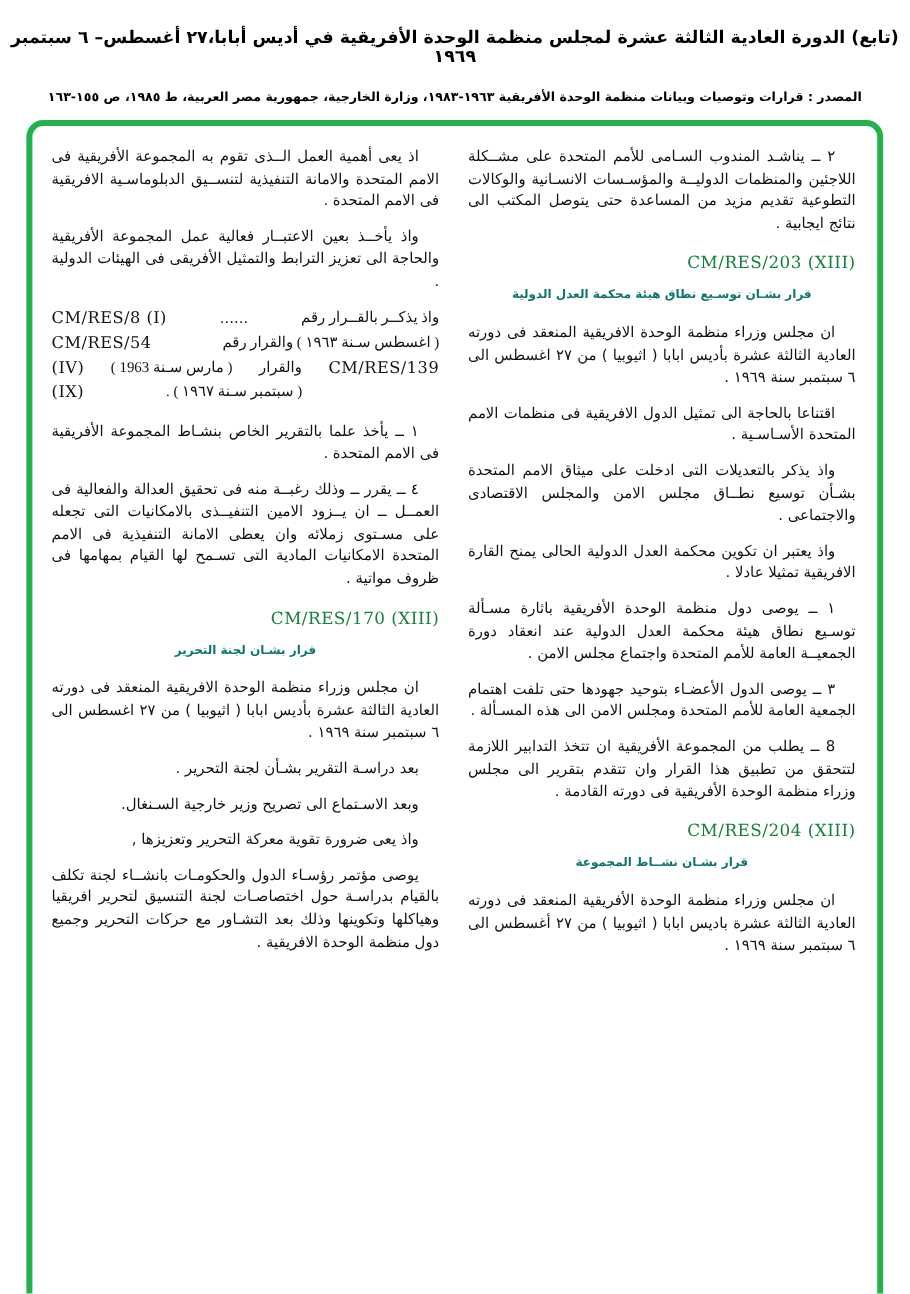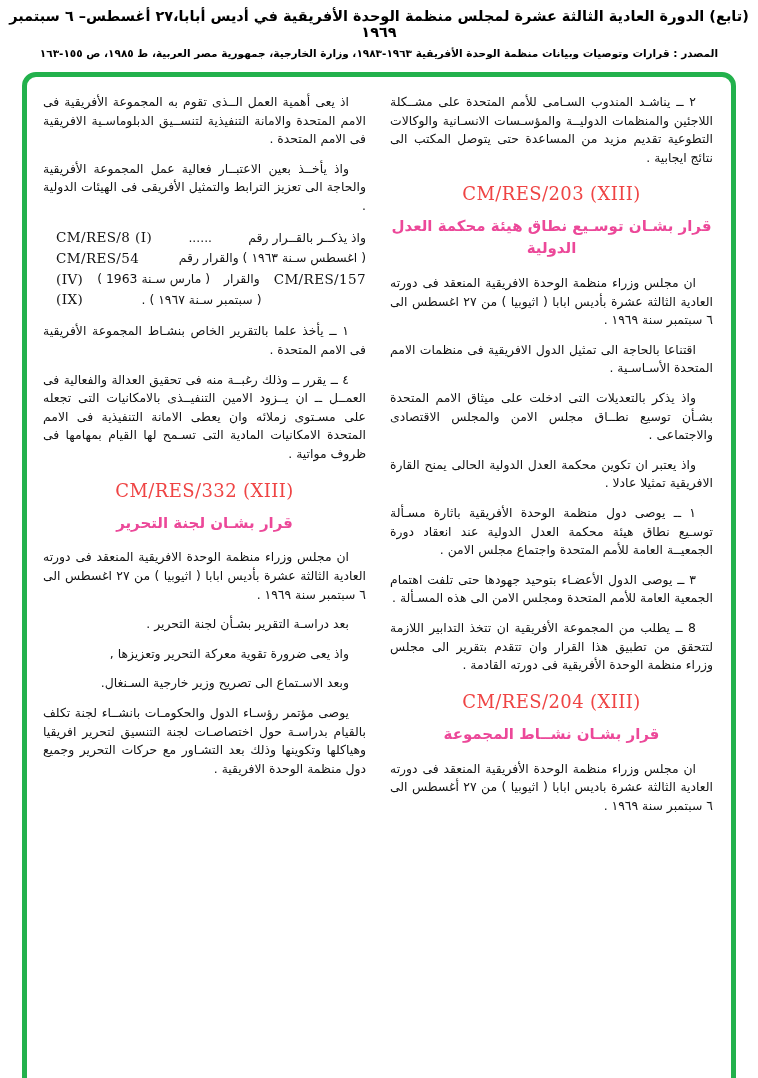--- a/index.html
+++ b/index.html
@@ -1,62 +1,62 @@
 <!DOCTYPE html>
 <html lang="ar"><head>
 <meta charset="utf-8">
 <style>
   html,body{margin:0;padding:0;}
   body{
     width:758px;height:1078px;background:#ffffff;position:relative;
     font-family:"DejaVu Sans", sans-serif;color:#121212;overflow:hidden;
   }
-  .header{ text-align:center; padding-top:8px; direction:rtl; }
+  .header{ text-align:center; padding-top:24px; direction:rtl; }
   .header .title{
     font-weight:bold; font-size:14.5px; letter-spacing:0;
     color:#000;
   }
   .header .source{
-    font-weight:bold; font-size:10.5px; margin-top:7px; color:#000;
+    font-weight:bold; font-size:10.5px; margin-top:19px; color:#000;
   }
   .frame{
     box-sizing:border-box;
     margin:13px 22px 0 22px;
     height:1052px;
     border:5px solid #22b14c;
     border-radius:14px;
     padding:16px 18px 10px 16px;
     display:flex; flex-direction:row; gap:24px;
     overflow:hidden;
   }
   .col{ flex:1 1 0; min-width:0; }
   .body-par{
     direction:rtl; text-align:justify; text-indent:17px;
     font-size:12.4px; line-height:1.5; margin:0 0 11px 0;
   }
   .code-line{
-    direction:ltr; text-align:center;
+    direction:ltr; text-align:right;
     font-family:"DejaVu Serif", serif;
-    font-size:18px; letter-spacing:.4px;
-    margin:16px 0 12px 0; color:#ef4444;
+    font-size:14px; letter-spacing:.4px;
+    margin:16px 0 12px 0; color:#15803d;
   }
   .res-heading{
     direction:rtl; text-align:center; font-weight:bold;
-    font-size:15px; line-height:1.45; margin:4px 0 14px 0; color:#ec4899;
+    font-size:10px; line-height:1.45; margin:4px 0 14px 0; color:#0f766e;
   }
   .citation{ margin:4px 0 12px 0; font-size:12.4px; line-height:1.55; }
   .cm-line{
     direction:ltr; display:flex; justify-content:space-between;
-    align-items:center; gap:6px;margin-left:13px;
+    align-items:flex-start; gap:6px;
   }
   .cm-line .latin{
     font-family:"DejaVu Serif", serif; font-size:13.5px; letter-spacing:.4px;
     white-space:nowrap;
   }
-  .cm-line .ar{ direction:rtl; }
+  .cm-line .ar{ direction:rtl;font-family:Liberation Serif, serif; }
   .cm-line .spacer{ width:46px; }
   .footer{
     text-align:center; margin-top:13px; font-size:13px; color:#222;
   }
 </style>
 </head>
 <body>
 
 <div class="header">
   <div class="title">(تابع) الدورة العادية الثالثة عشرة لمجلس منظمة الوحدة الأفريقية في أديس أبابا،٢٧ أغسطس– ٦ سبتمبر ١٩٦٩</div>
@@ -76,39 +76,39 @@
         <span class="ar" dir="rtl">واذ يذكــر بالقــرار رقم</span>
       </div>
       <div class="cm-line">
         <span class="latin">CM/RES/54</span>
         <span class="ar" dir="rtl">( اغسطس سـنة ١٩٦٣ ) والقرار رقم</span>
       </div>
       <div class="cm-line">
         <span class="latin">(IV)</span>
         <span class="ar" dir="rtl">( مارس سـنة 1963 )</span>
         <span class="ar" dir="rtl">والقرار</span>
-        <span class="latin">CM/RES/157</span>
+        <span class="latin">CM/RES/139</span>
       </div>
       <div class="cm-line">
         <span class="latin">(IX)</span>
         <span class="ar" dir="rtl">( سبتمبر سـنة ١٩٦٧ ) .</span>
         <span class="spacer"></span>
       </div>
     </div>
 
     <p class="body-par">١ ــ يأخذ علما بالتقرير الخاص بنشـاط المجموعة الأفريقية فى الامم المتحدة .</p>
     <p class="body-par">٤ ــ يقرر ــ وذلك رغبــة منه فى تحقيق العدالة والفعالية فى العمــل ــ ان يــزود الامين التنفيــذى بالامكانيات التى تجعله على مسـتوى زملائه وان يعطى الامانة التنفيذية فى الامم المتحدة الامكانيات المادية التى تسـمح لها القيام بمهامها فى ظروف مواتية .</p>
 
-    <div class="code-line">CM/RES/332 (XIII)</div>
+    <div class="code-line">CM/RES/170 (XIII)</div>
     <div class="res-heading">قرار بشـان لجنة التحرير</div>
 
     <p class="body-par">ان مجلس وزراء منظمة الوحدة الافريقية المنعقد فى دورته العادية الثالثة عشرة بأديس ابابا ( اثيوبيا ) من ٢٧ اغسطس الى ٦ سبتمبر سنة ١٩٦٩ .</p>
     <p class="body-par">بعد دراسـة التقرير بشـأن لجنة التحرير .</p>
+    <p class="body-par">وبعد الاسـتماع الى تصريح وزير خارجية السـنغال.</p>
     <p class="body-par">واذ يعى ضرورة تقوية معركة التحرير وتعزيزها ,</p>
-    <p class="body-par">وبعد الاسـتماع الى تصريح وزير خارجية السـنغال.</p>
     <p class="body-par">يوصى مؤتمر رؤسـاء الدول والحكومـات بانشــاء لجنة تكلف بالقيام بدراسـة حول اختصاصـات لجنة التنسيق لتحرير افريقيا وهياكلها وتكوينها وذلك بعد التشـاور مع حركات التحرير وجميع دول منظمة الوحدة الافريقية .</p>
   </div>
 
   <div class="col">
     <p class="body-par">٢ ــ يناشـد المندوب السـامى للأمم المتحدة على مشــكلة اللاجئين والمنظمات الدوليــة والمؤسـسات الانسـانية والوكالات التطوعية تقديم مزيد من المساعدة حتى يتوصل المكتب الى نتائج ايجابية .</p>
 
     <div class="code-line">CM/RES/203 (XIII)</div>
     <div class="res-heading">قرار بشـان توسـيع نطاق هيئة محكمة العدل الدولية</div>
 
     <p class="body-par">ان مجلس وزراء منظمة الوحدة الافريقية المنعقد فى دورته العادية الثالثة عشرة بأديس ابابا ( اثيوبيا ) من ٢٧ اغسطس الى ٦ سبتمبر سنة ١٩٦٩ .</p>

